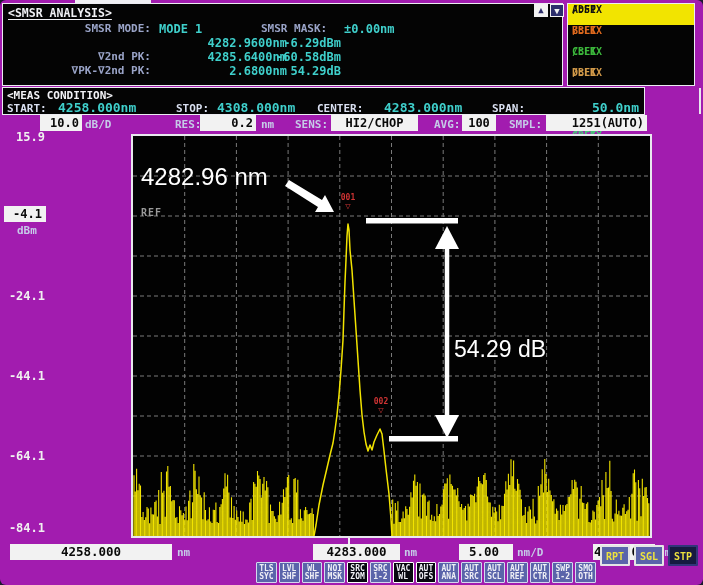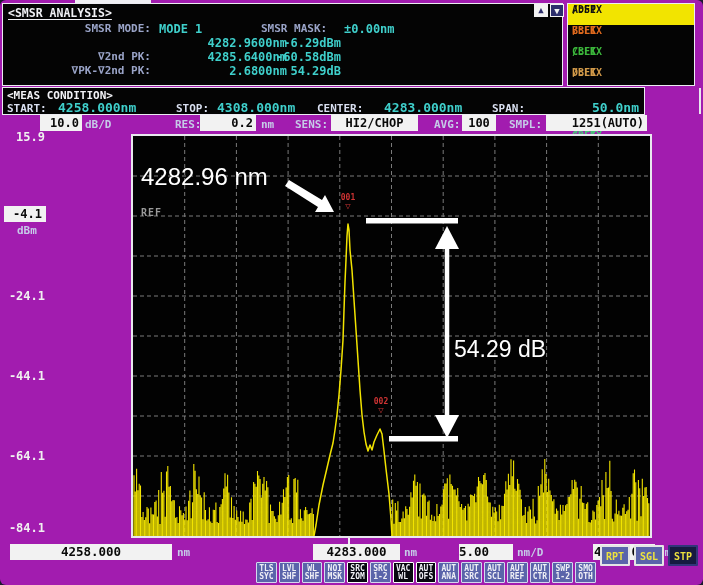--- a/index.html
+++ b/index.html
@@ -219,21 +219,21 @@
     </div>
     <div class="ann" id="ann-peak">4282.96 nm</div>
     <div class="ann" id="ann-smsr2">54.29 dB</div>
   </div>
 
   <div id="center-tick"></div>
   <div class="xbox" style="left:10px;width:162px">4258.000</div>
   <span class="xunit" style="left:177px">nm</span>
   <div class="xbox" style="left:313px;width:87px">4283.000</div>
   <span class="xunit" style="left:404px">nm</span>
-  <div class="xbox" style="left:459px;width:54px;text-align:left;padding-right:4px">5.00</div>
+  <div class="xbox" style="left:459px;width:54px;text-align:center;padding-right:4px">5.00</div>
   <span class="xunit" style="left:517px">nm/D</span>
   <div class="xbox" style="left:593px;width:62px">4308.000</div>
   <span class="xunit" style="left:658px">nm</span>
 
   <div id="softkeys">
       <div class="skey">
         <div>TLS</div>
         <div>SYC</div>
       </div>
       <div class="skey">

